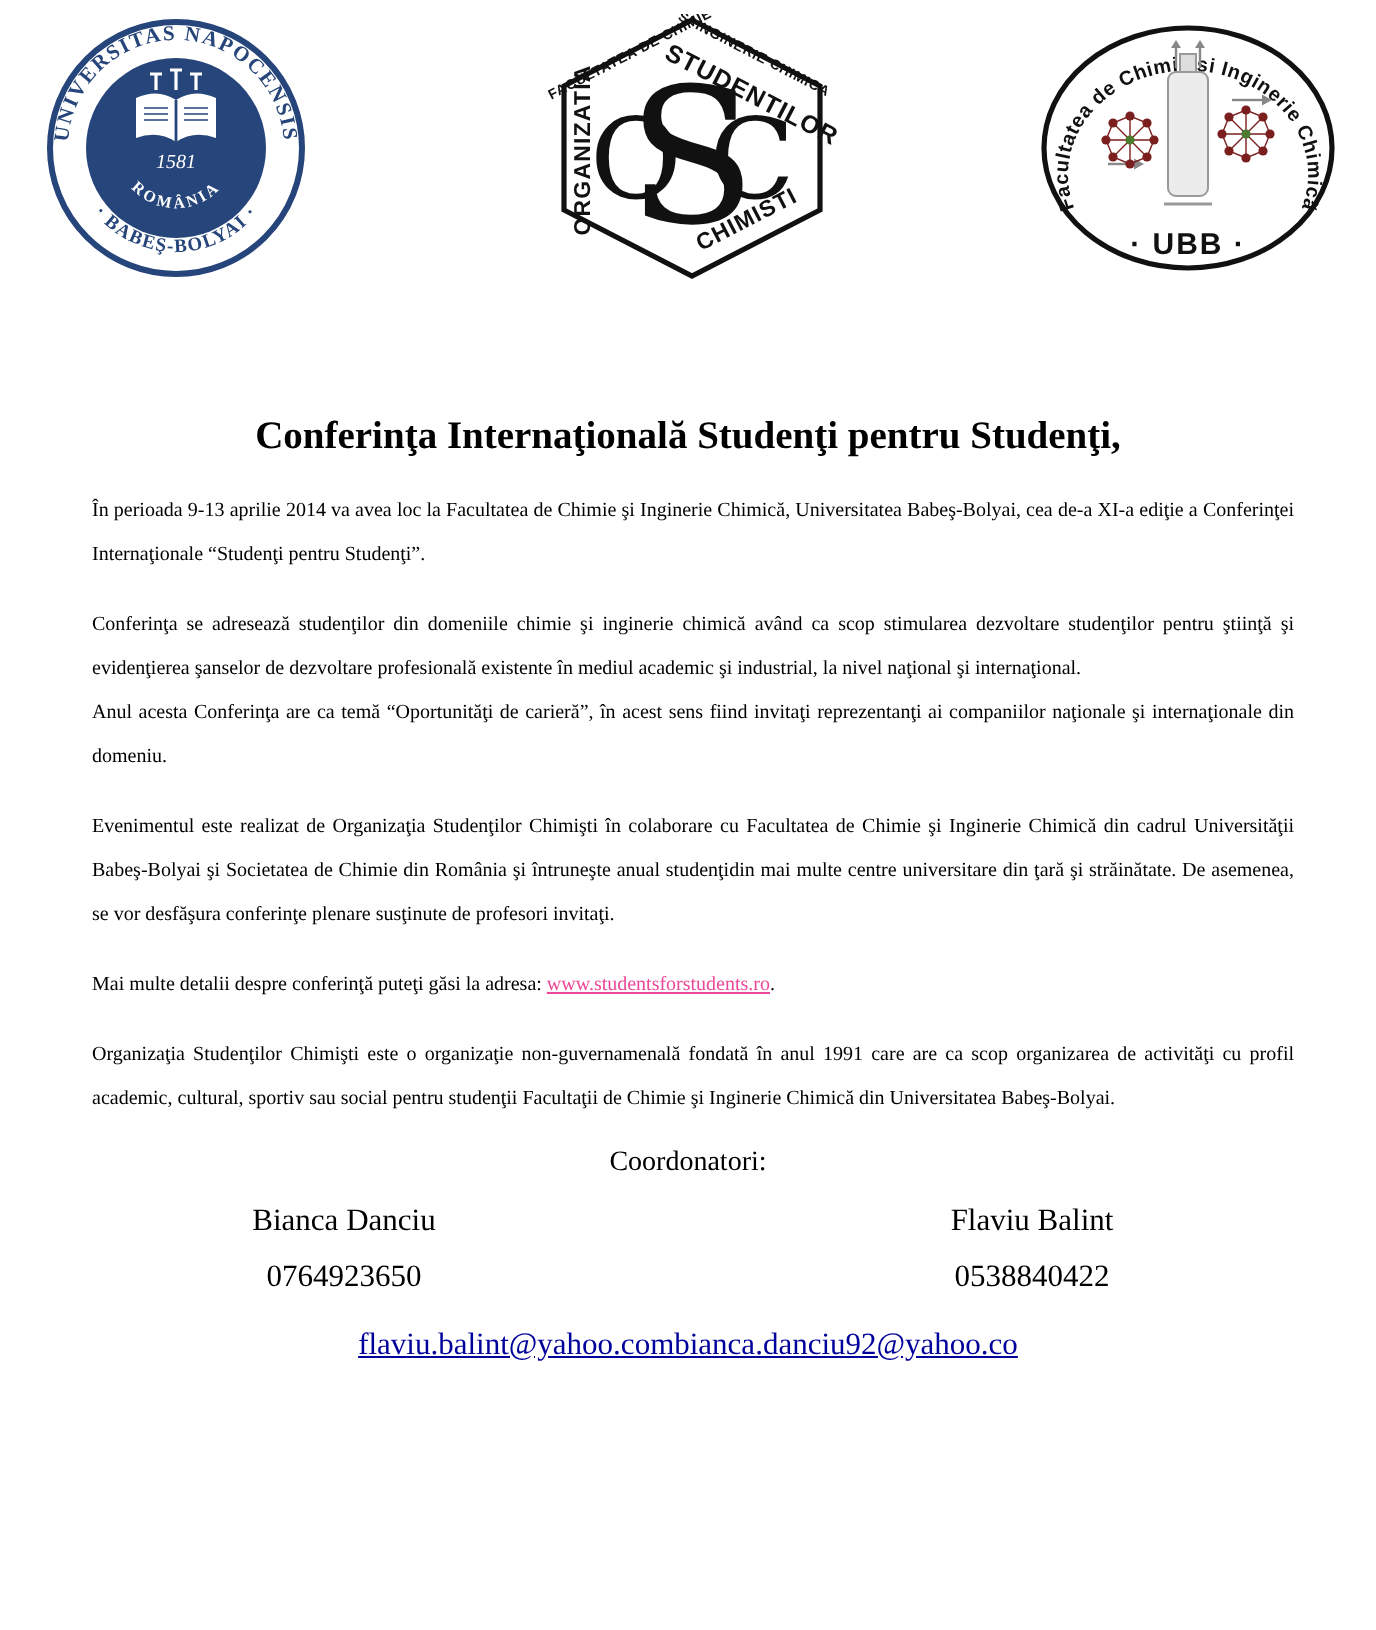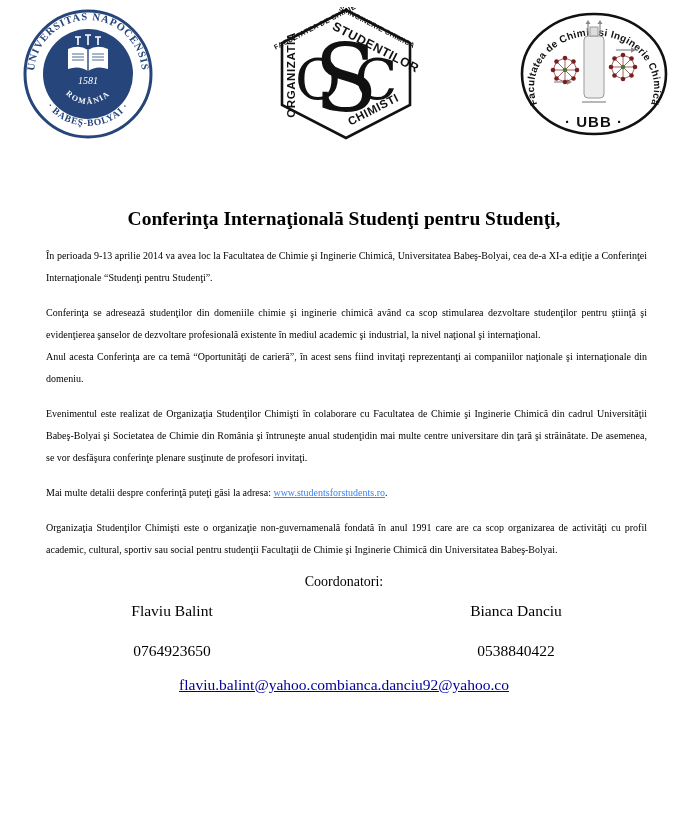--- a/index.html
+++ b/index.html
@@ -13,27 +13,27 @@
   .logo.osc{left:272px;top:7px;}
   .logo.ubb{left:518px;top:10px;}
 
   .doc-title{text-align:center;font-weight:700;font-size:19.5px;}
   .doc-title .t1{margin-top:66px;}
   .doc-title .t2{margin-top:23px;}
 
   .body-text{width:601px;margin:15px 0 0 46px;text-align:justify;font-size:10px;line-height:22px;}
   .body-text p{margin:0 0 13px 0;}
   .body-text p.joined{margin-bottom:0;}
-  a.url{color:#3b82f6;text-decoration:underline;}
+  a.url{color:#ec4899;text-decoration:underline;}
   a.email{color:#00009b;text-decoration:underline;}
 
   .coord-heading{text-align:center;font-size:14px;margin-top:9px;}
   .coord-grid{display:grid;grid-template-columns:1fr 1fr;margin-top:12px;font-size:15.5px;}
   .coord-grid div{text-align:center;}
-  .coord-grid.phones{margin-top:22px;}
+  .coord-grid.phones{margin-top:10px;}
   .email-line{text-align:center;margin-top:16px;font-size:15.5px;}
 
   svg text{user-select:none;}
 </style>
 </head>
 <body>
 
 <header class="logos">
 
   <svg class="logo seal" width="132" height="132" viewBox="0 0 132 132" xmlns="http://www.w3.org/2000/svg">
@@ -125,22 +125,22 @@
   <p>Evenimentul este realizat de Organizaţia Studenţilor Chimişti în colaborare cu Facultatea de Chimie şi Inginerie Chimică din cadrul Universităţii Babeş-Bolyai şi Societatea de Chimie din România şi întruneşte anual studenţidin mai multe centre universitare din ţară şi străinătate. De asemenea, se vor desfăşura conferinţe plenare susţinute de profesori invitaţi.</p>
 
   <p><span>Mai multe detalii despre conferinţă puteţi găsi la adresa: </span><a class="url" href="#">www.studentsforstudents.ro</a><span>.</span></p>
 
   <p>Organizaţia Studenţilor Chimişti este o organizaţie non-guvernamenală fondată în anul 1991 care are ca scop organizarea de activităţi cu profil academic, cultural, sportiv sau social pentru studenţii Facultaţii de Chimie şi Inginerie Chimică din Universitatea Babeş-Bolyai.</p>
 </main>
 
 <section>
   <div class="coord-heading">Coordonatori:</div>
   <div class="coord-grid">
+    <div>Bianca Danciu</div>
     <div>Flaviu Balint</div>
-    <div>Bianca Danciu</div>
   </div>
   <div class="coord-grid phones">
     <div>0764923650</div>
     <div>0538840422</div>
   </div>
   <div class="email-line">
     <a class="email" href="#">flaviu.balint@yahoo.combianca.danciu92@yahoo.co</a>
   </div>
 </section>
 

